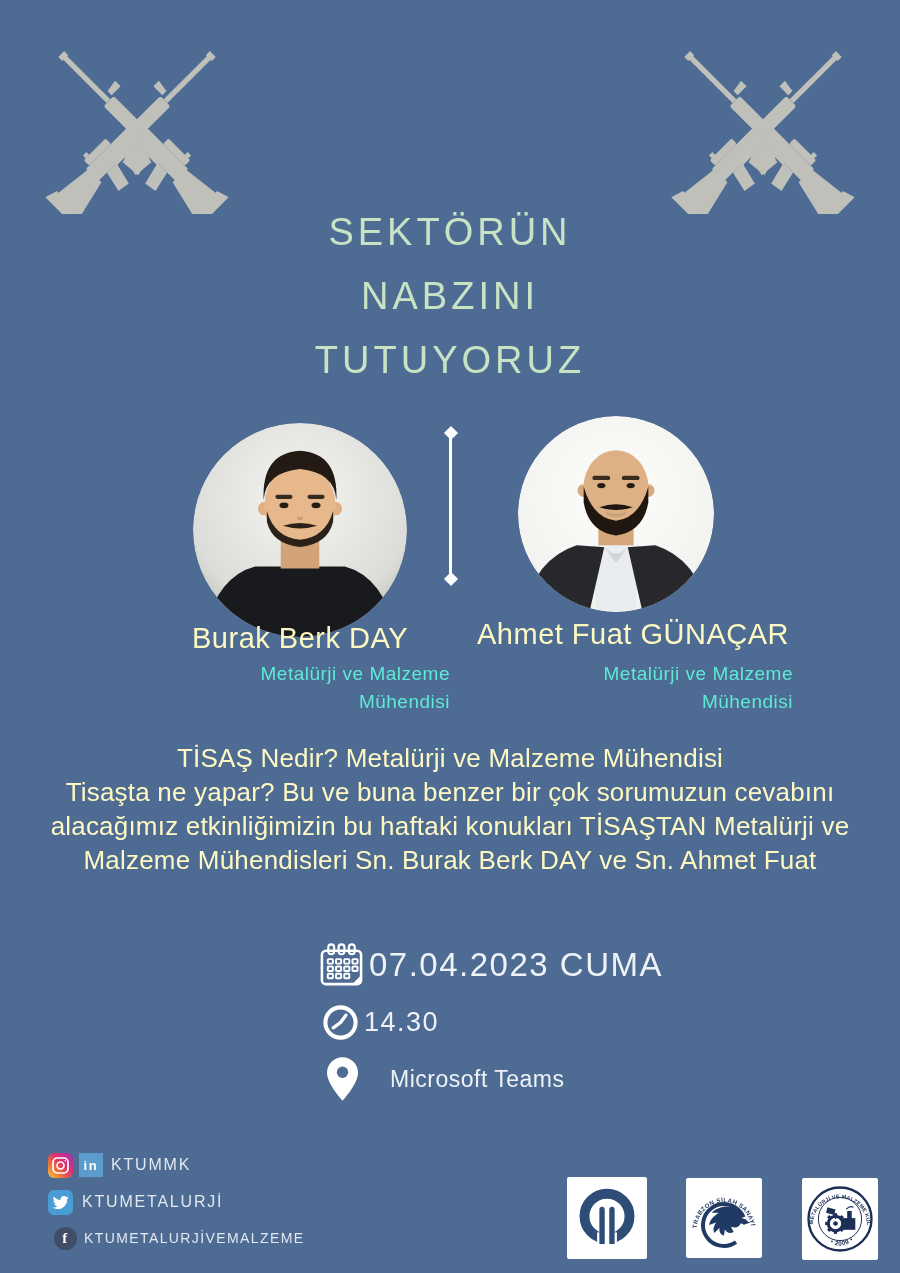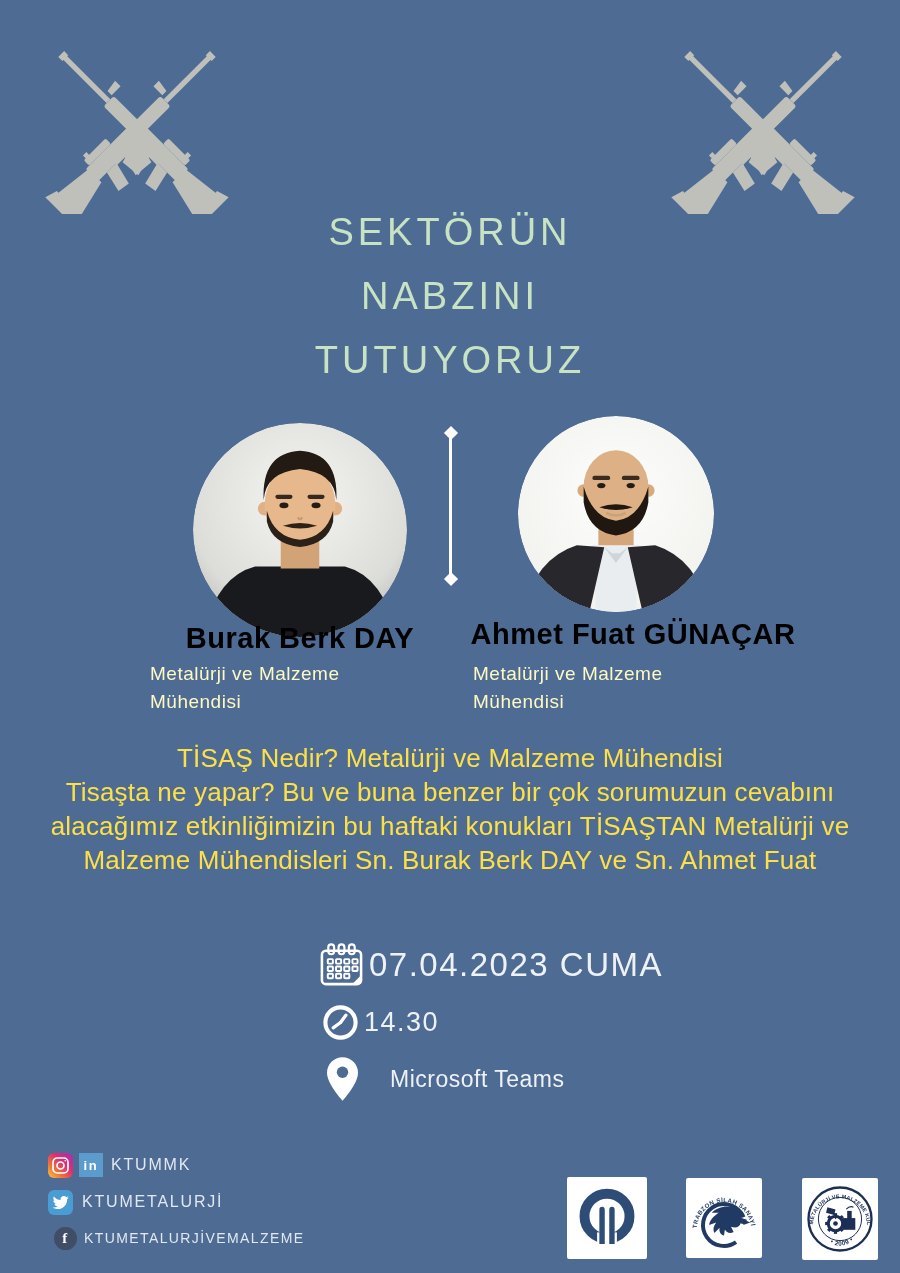--- a/index.html
+++ b/index.html
@@ -31,36 +31,36 @@
 
   .divider { position:absolute; left:449px; top:436px; width:3px; height:140px; background:#fdfdfd; }
   .divider::before, .divider::after {
     content:""; position:absolute; left:-3.5px; width:10px; height:10px;
     background:#fdfdfd; transform:rotate(45deg);
   }
   .divider::before { top:-8px; }
   .divider::after  { bottom:-8px; }
 
   .speaker-name {
-    position:absolute; text-align:center; color:#000000;
-    font-size:29px; letter-spacing:0.5px; font-weight:700;
+    position:absolute; text-align:center; color:#fef9c3;
+    font-size:29px; letter-spacing:0.5px; font-weight:400;
   }
   .speaker-name.left  { left:120px; top:622px; width:360px; }
   .speaker-name.right { left:448px; top:618px; width:370px; }
   .speaker-role {
-    position:absolute; text-align:left; color:#fef9c3;
+    position:absolute; text-align:right; color:#5eead4;
     font-size:19px; line-height:28px; letter-spacing:0.5px;
   }
   .speaker-role.left  { left:150px; top:660px; width:300px; }
   .speaker-role.right { left:473px; top:660px; width:320px; }
 
   
   .about {
     position:absolute; top:741px; left:15px; width:870px; text-align:center;
-    color:#fde047; font-size:26px; line-height:34px; letter-spacing:0.2px;
+    color:#fef9c3; font-size:26px; line-height:34px; letter-spacing:0.2px;
   }
 
   
   .detail-row { position:absolute; display:flex; align-items:center; color:#eef2f6; }
   .detail-row .dicon { flex:0 0 auto; display:flex; align-items:center; justify-content:center; }
   .row-date { left:318px; top:941px; height:48px; gap:4px; font-size:33px; letter-spacing:1.5px; }
   .row-time { left:321px; top:1002px; height:40px; gap:4px; font-size:27px; letter-spacing:1.5px; }
   .row-loc  { left:327px; top:1056px; height:46px; gap:32px; font-size:23px; letter-spacing:0.5px; }
 
   

